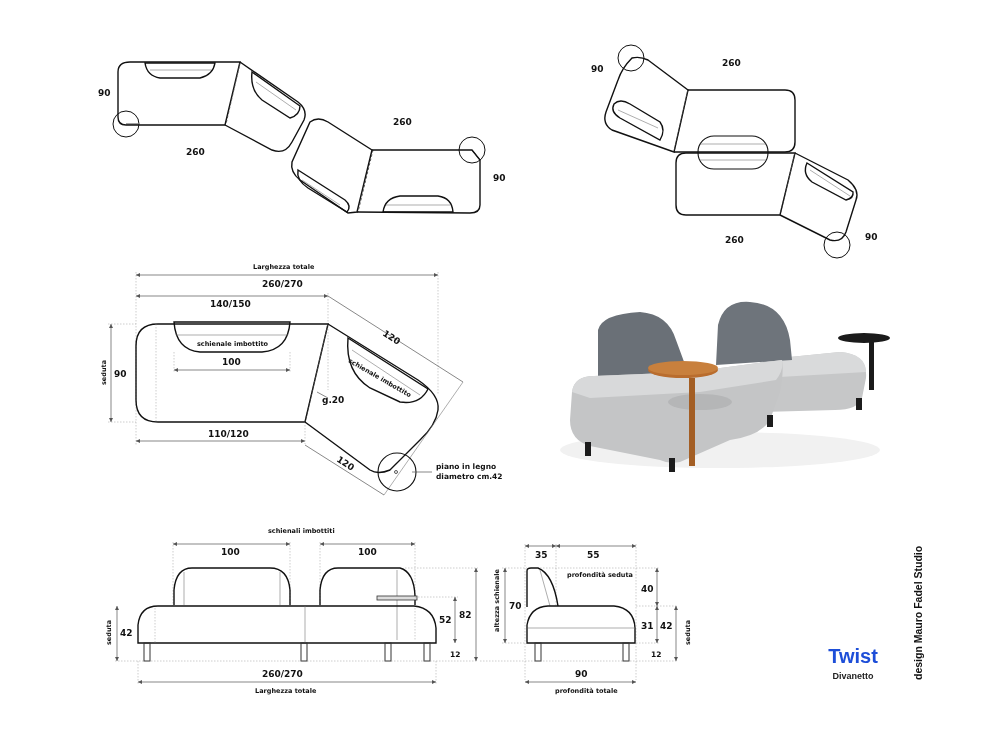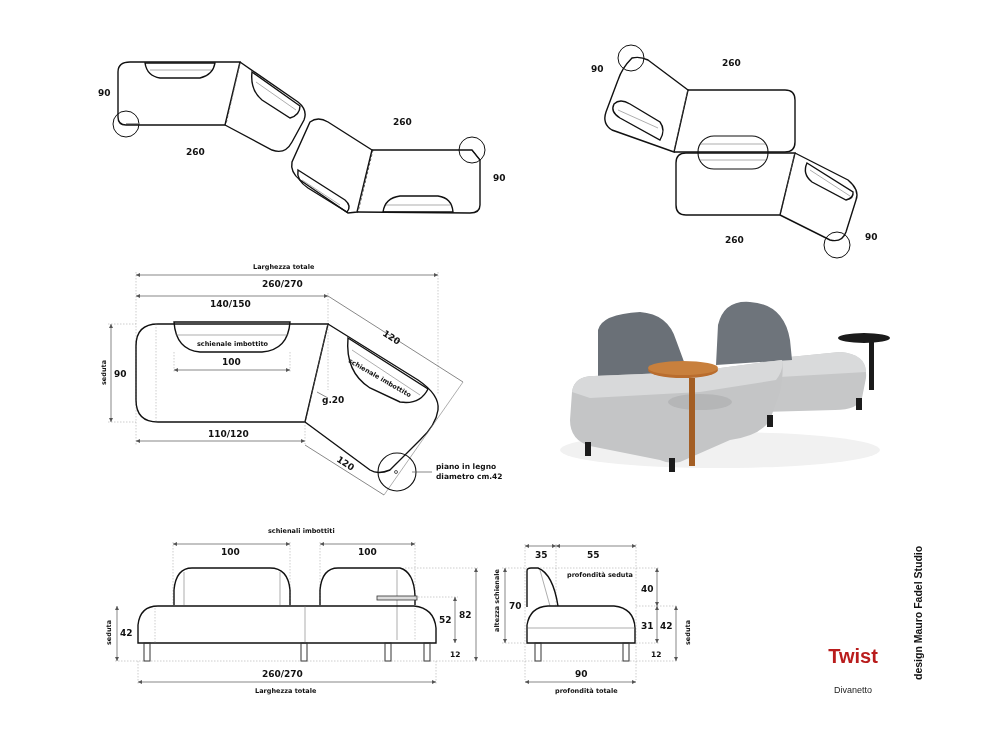--- a/index.html
+++ b/index.html
@@ -6,22 +6,22 @@
   body { width:1000px; height:737px; position:relative; overflow:hidden; font-family:"Liberation Sans", sans-serif; color:#111; }
   svg.drawing { position:absolute; left:0; top:0; width:1000px; height:737px; }
   .dim { font-family:"DejaVu Sans", sans-serif; font-weight:bold; font-size:9px; fill:#111; }
   .lbl { font-family:"DejaVu Sans", sans-serif; font-weight:bold; font-size:6.5px; fill:#111; }
   .ln { stroke:#111; fill:none; stroke-width:1.4; }
   .thin { stroke:#777; fill:none; stroke-width:0.6; }
   .dash { stroke:#444; fill:none; stroke-width:0.9; stroke-dasharray:2.5 2; }
   .dl { stroke:#555; fill:none; stroke-width:0.7; }
   .ext { stroke:#999; fill:none; stroke-width:0.5; stroke-dasharray:1.5 1.5; }
   .brand { position:absolute; left:823px; top:646px; width:60px; text-align:center; }
-  .brand-title { font-family:"Liberation Sans", sans-serif; font-weight:bold; font-size:20px; line-height:20px; color:#b91c1c; }
-  .brand-sub { font-family:"Liberation Sans", sans-serif; font-weight:normal; font-size:9px; color:#222; margin-top:19px;text-align:center; }
+  .brand-title { font-family:"Liberation Sans", sans-serif; font-weight:bold; font-size:20px; line-height:20px; color:#1d4ed8; }
+  .brand-sub { font-family:"Liberation Sans", sans-serif; font-weight:bold; font-size:9px; color:#222; margin-top:5px;text-align:center; }
   .designer { position:absolute; left:912px; top:680px; transform:rotate(-90deg); transform-origin:0 0; white-space:nowrap; font-family:"Liberation Sans", sans-serif; font-weight:bold; font-size:10.5px; color:#111; }
 </style>
 </head>
 <body>
 
 <svg class="drawing" viewBox="0 0 1000 737" xmlns="http://www.w3.org/2000/svg">
 
   <g>
 
     <path class="ln" d="M136,62 L240,62 L225,125 L126,125 Q118,125 118,117 L118,72 Q118,62 130,62 Z"></path>

